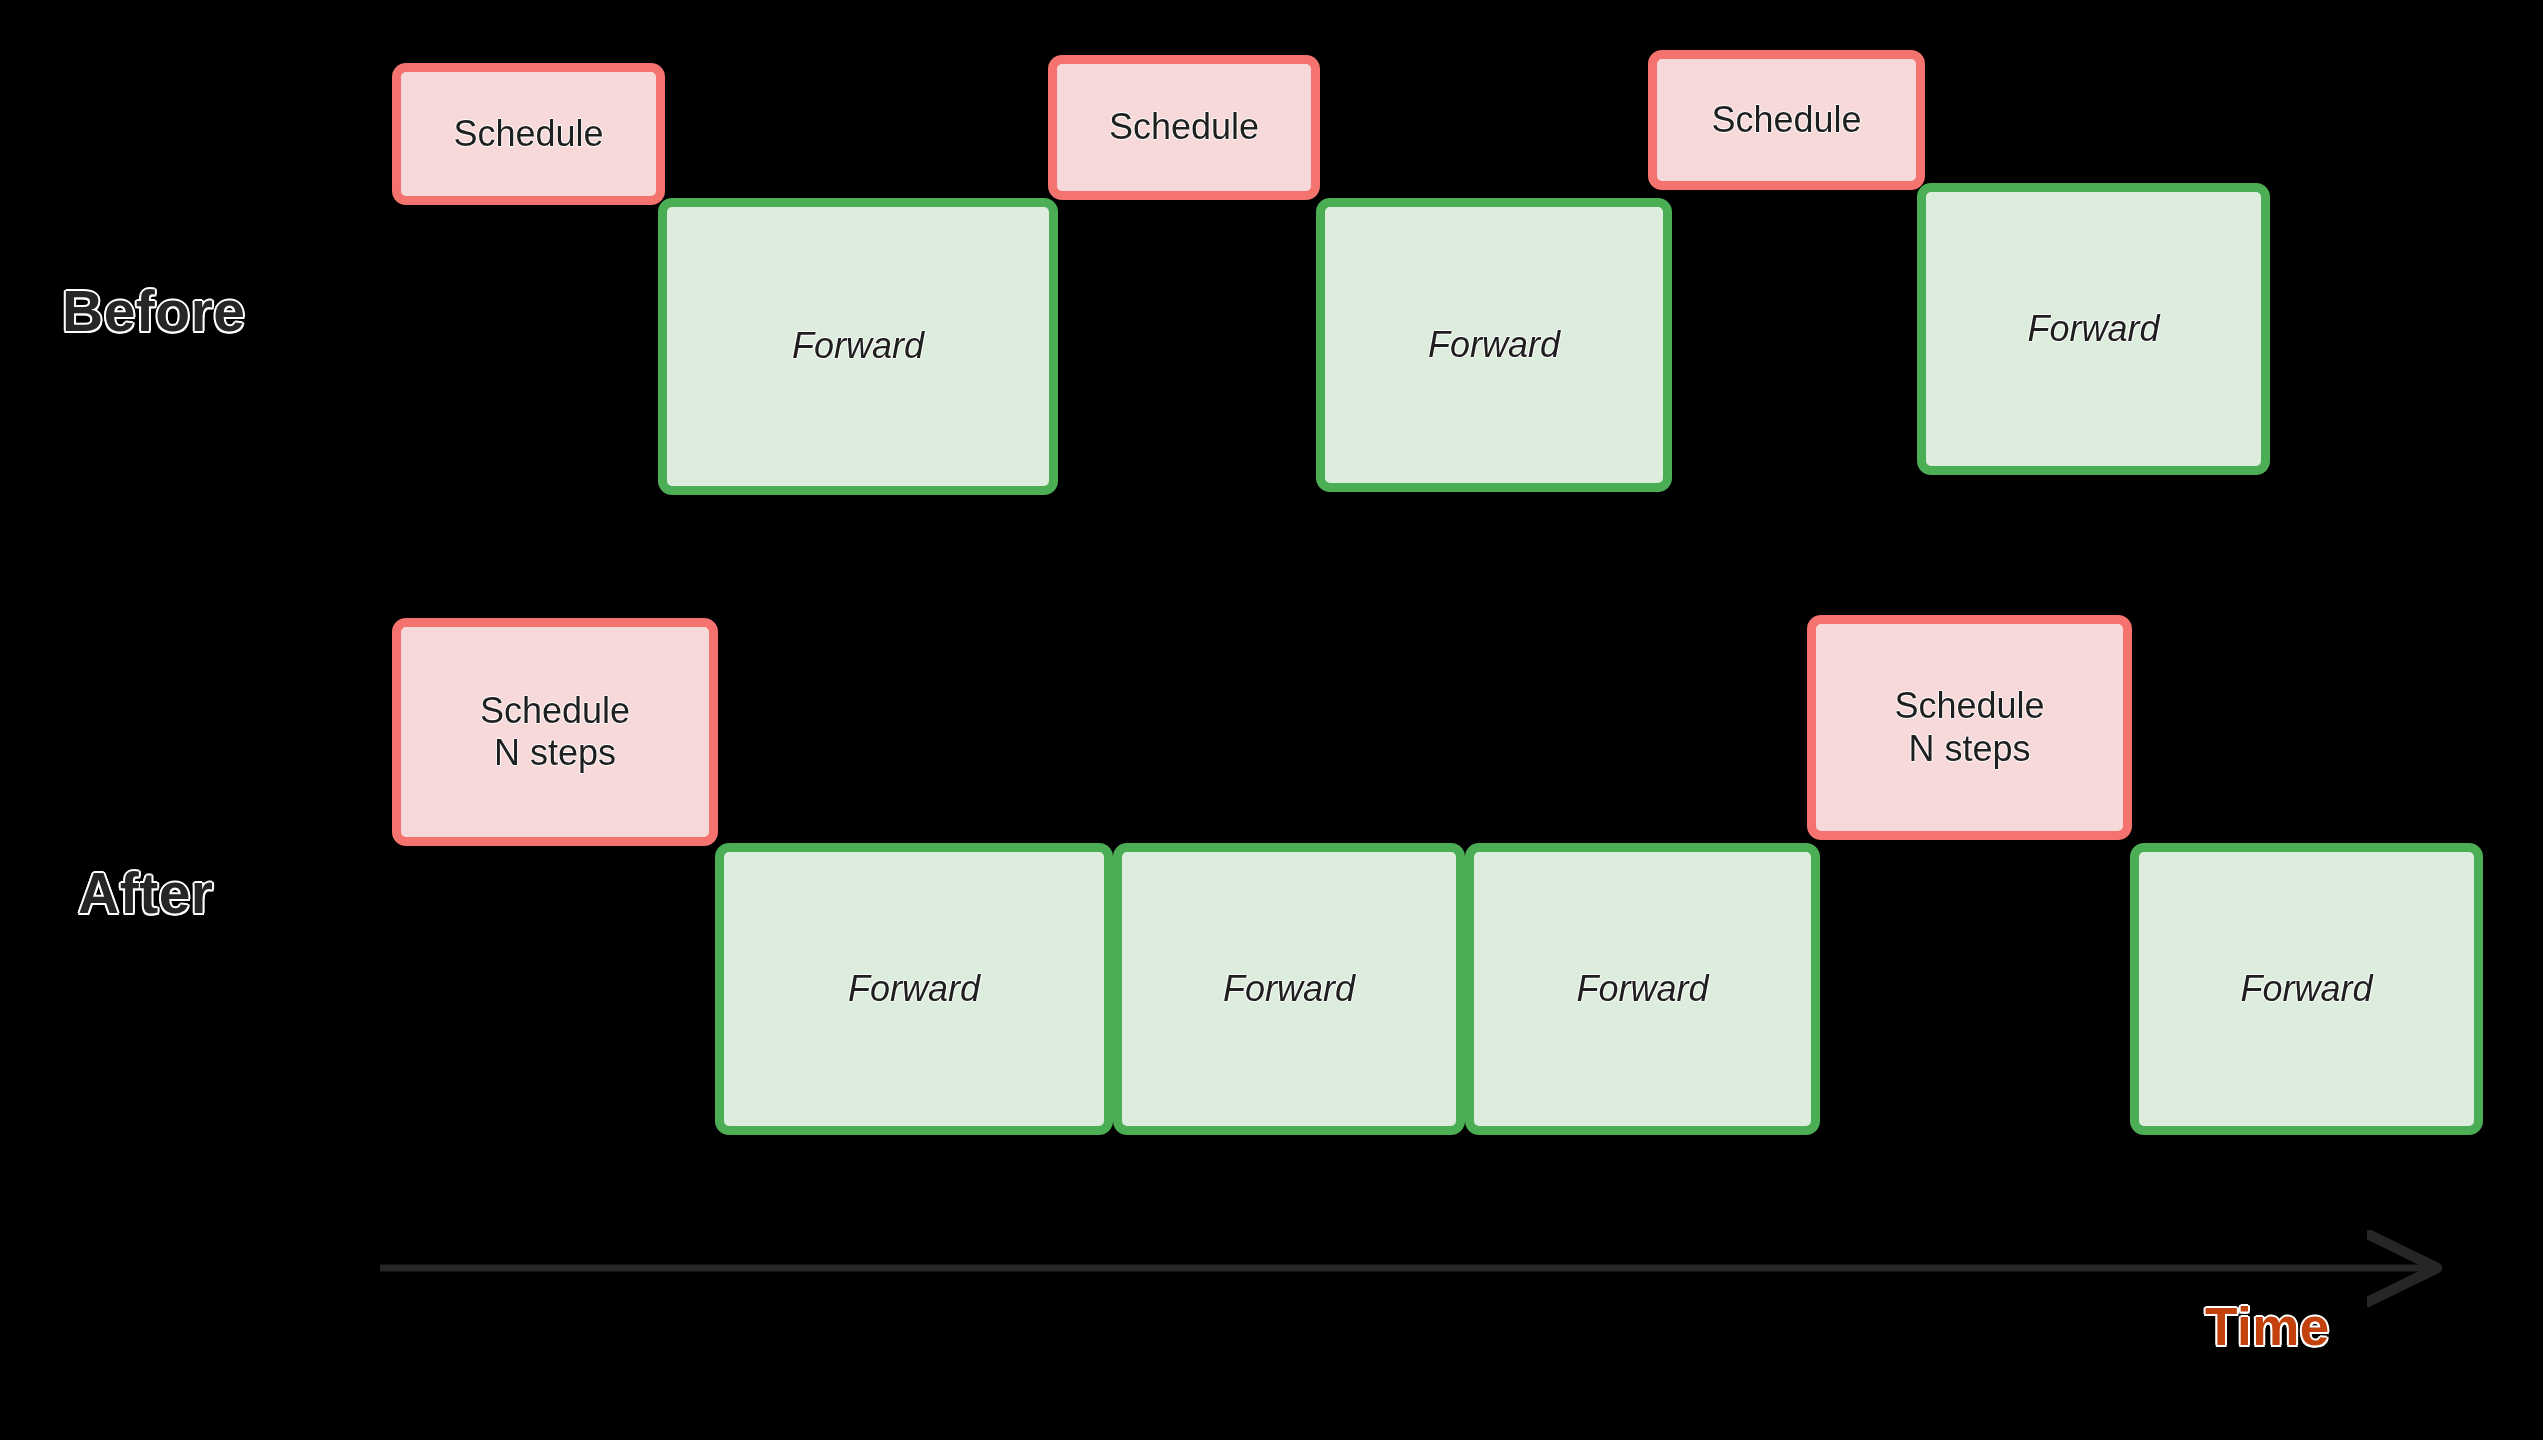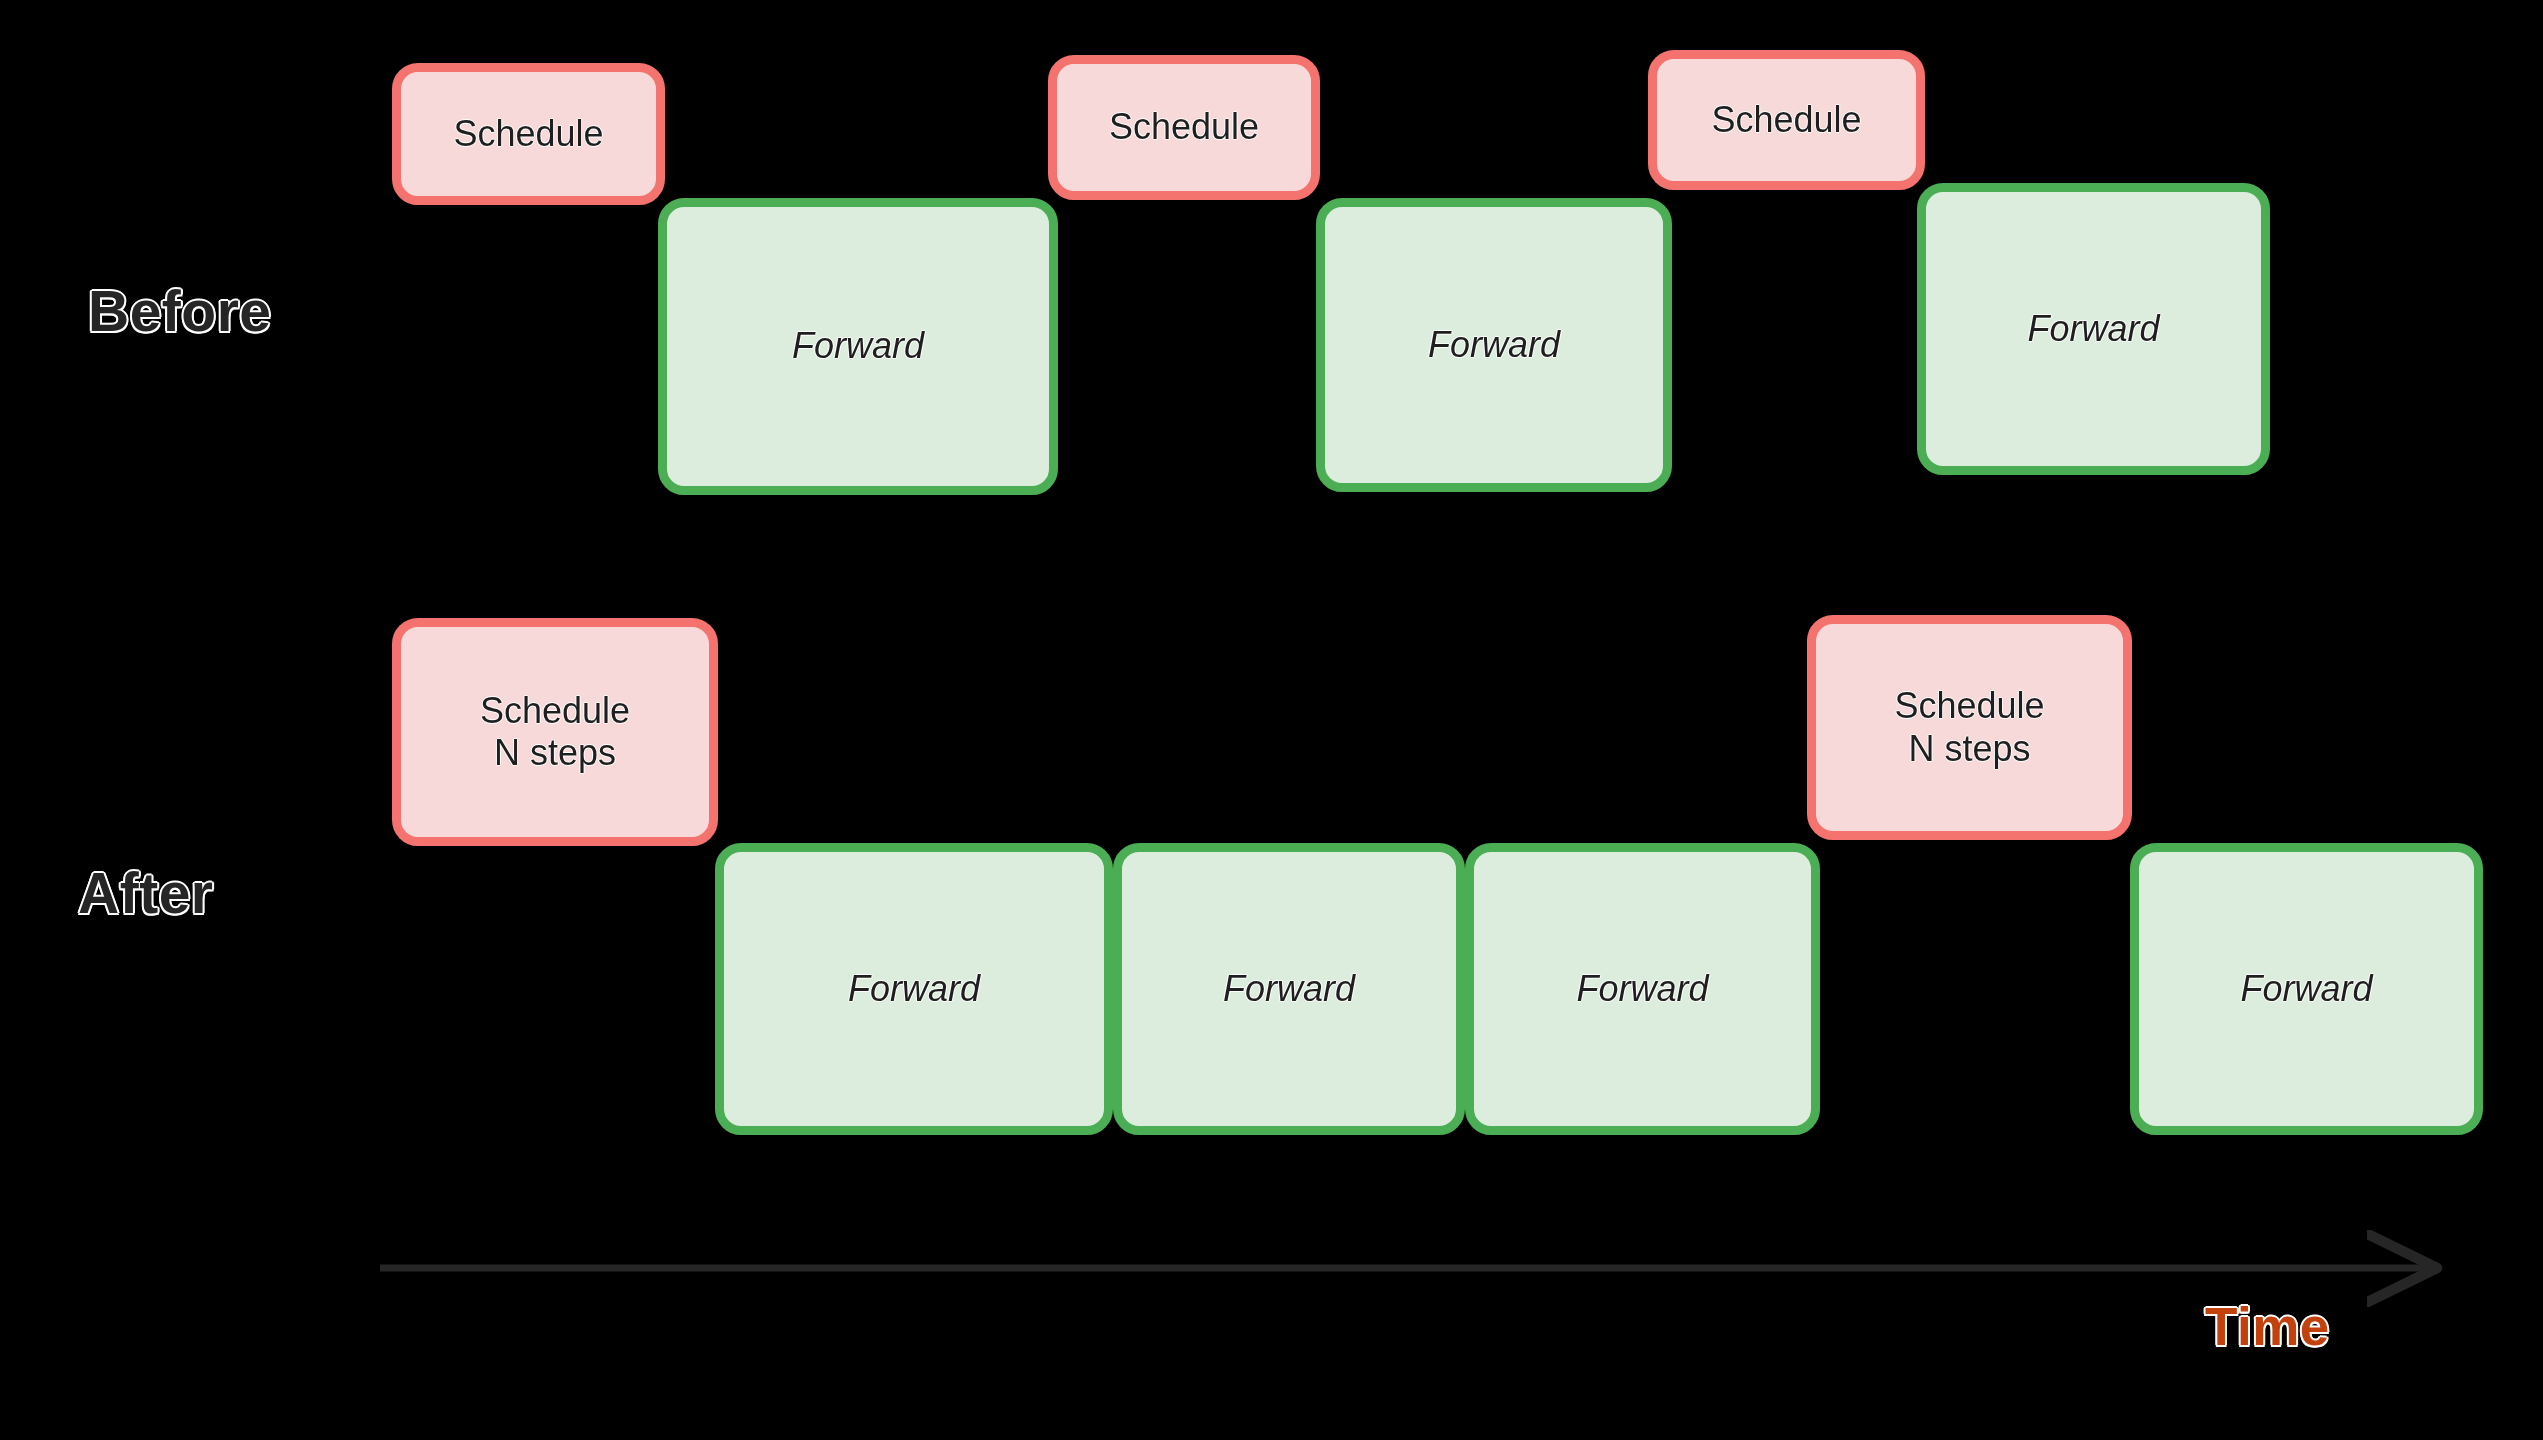--- a/index.html
+++ b/index.html
@@ -31,32 +31,32 @@
     text-shadow:
        2px  0   0 #ffffff,
       -2px  0   0 #ffffff,
        0    2px 0 #ffffff,
        0   -2px 0 #ffffff,
        1.5px  1.5px 0 #ffffff,
       -1.5px  1.5px 0 #ffffff,
        1.5px -1.5px 0 #ffffff,
       -1.5px -1.5px 0 #ffffff;
   }
-  .row-label.before { left: 62px; top: 278px; margin-left: 26px; }
+  .row-label.before { left: 62px; top: 278px; }
   .row-label.after  { left: 78px; top: 838px; margin-top: 22px; }
 
   
   .block {
     position: absolute;
     box-sizing: border-box;
     display: flex;
     align-items: center;
     justify-content: center;
     text-align: center;
-    border-radius: 26px;
+    border-radius: 14px;
     border-style: solid;
   }
   .block .block-label {
     font-size: 36px;
     font-weight: 400;
     line-height: 1.18;
     color: #1f1f1f;
     text-shadow:
        1px  0   0 rgba(255,255,255,0.95),
       -1px  0   0 rgba(255,255,255,0.95),

